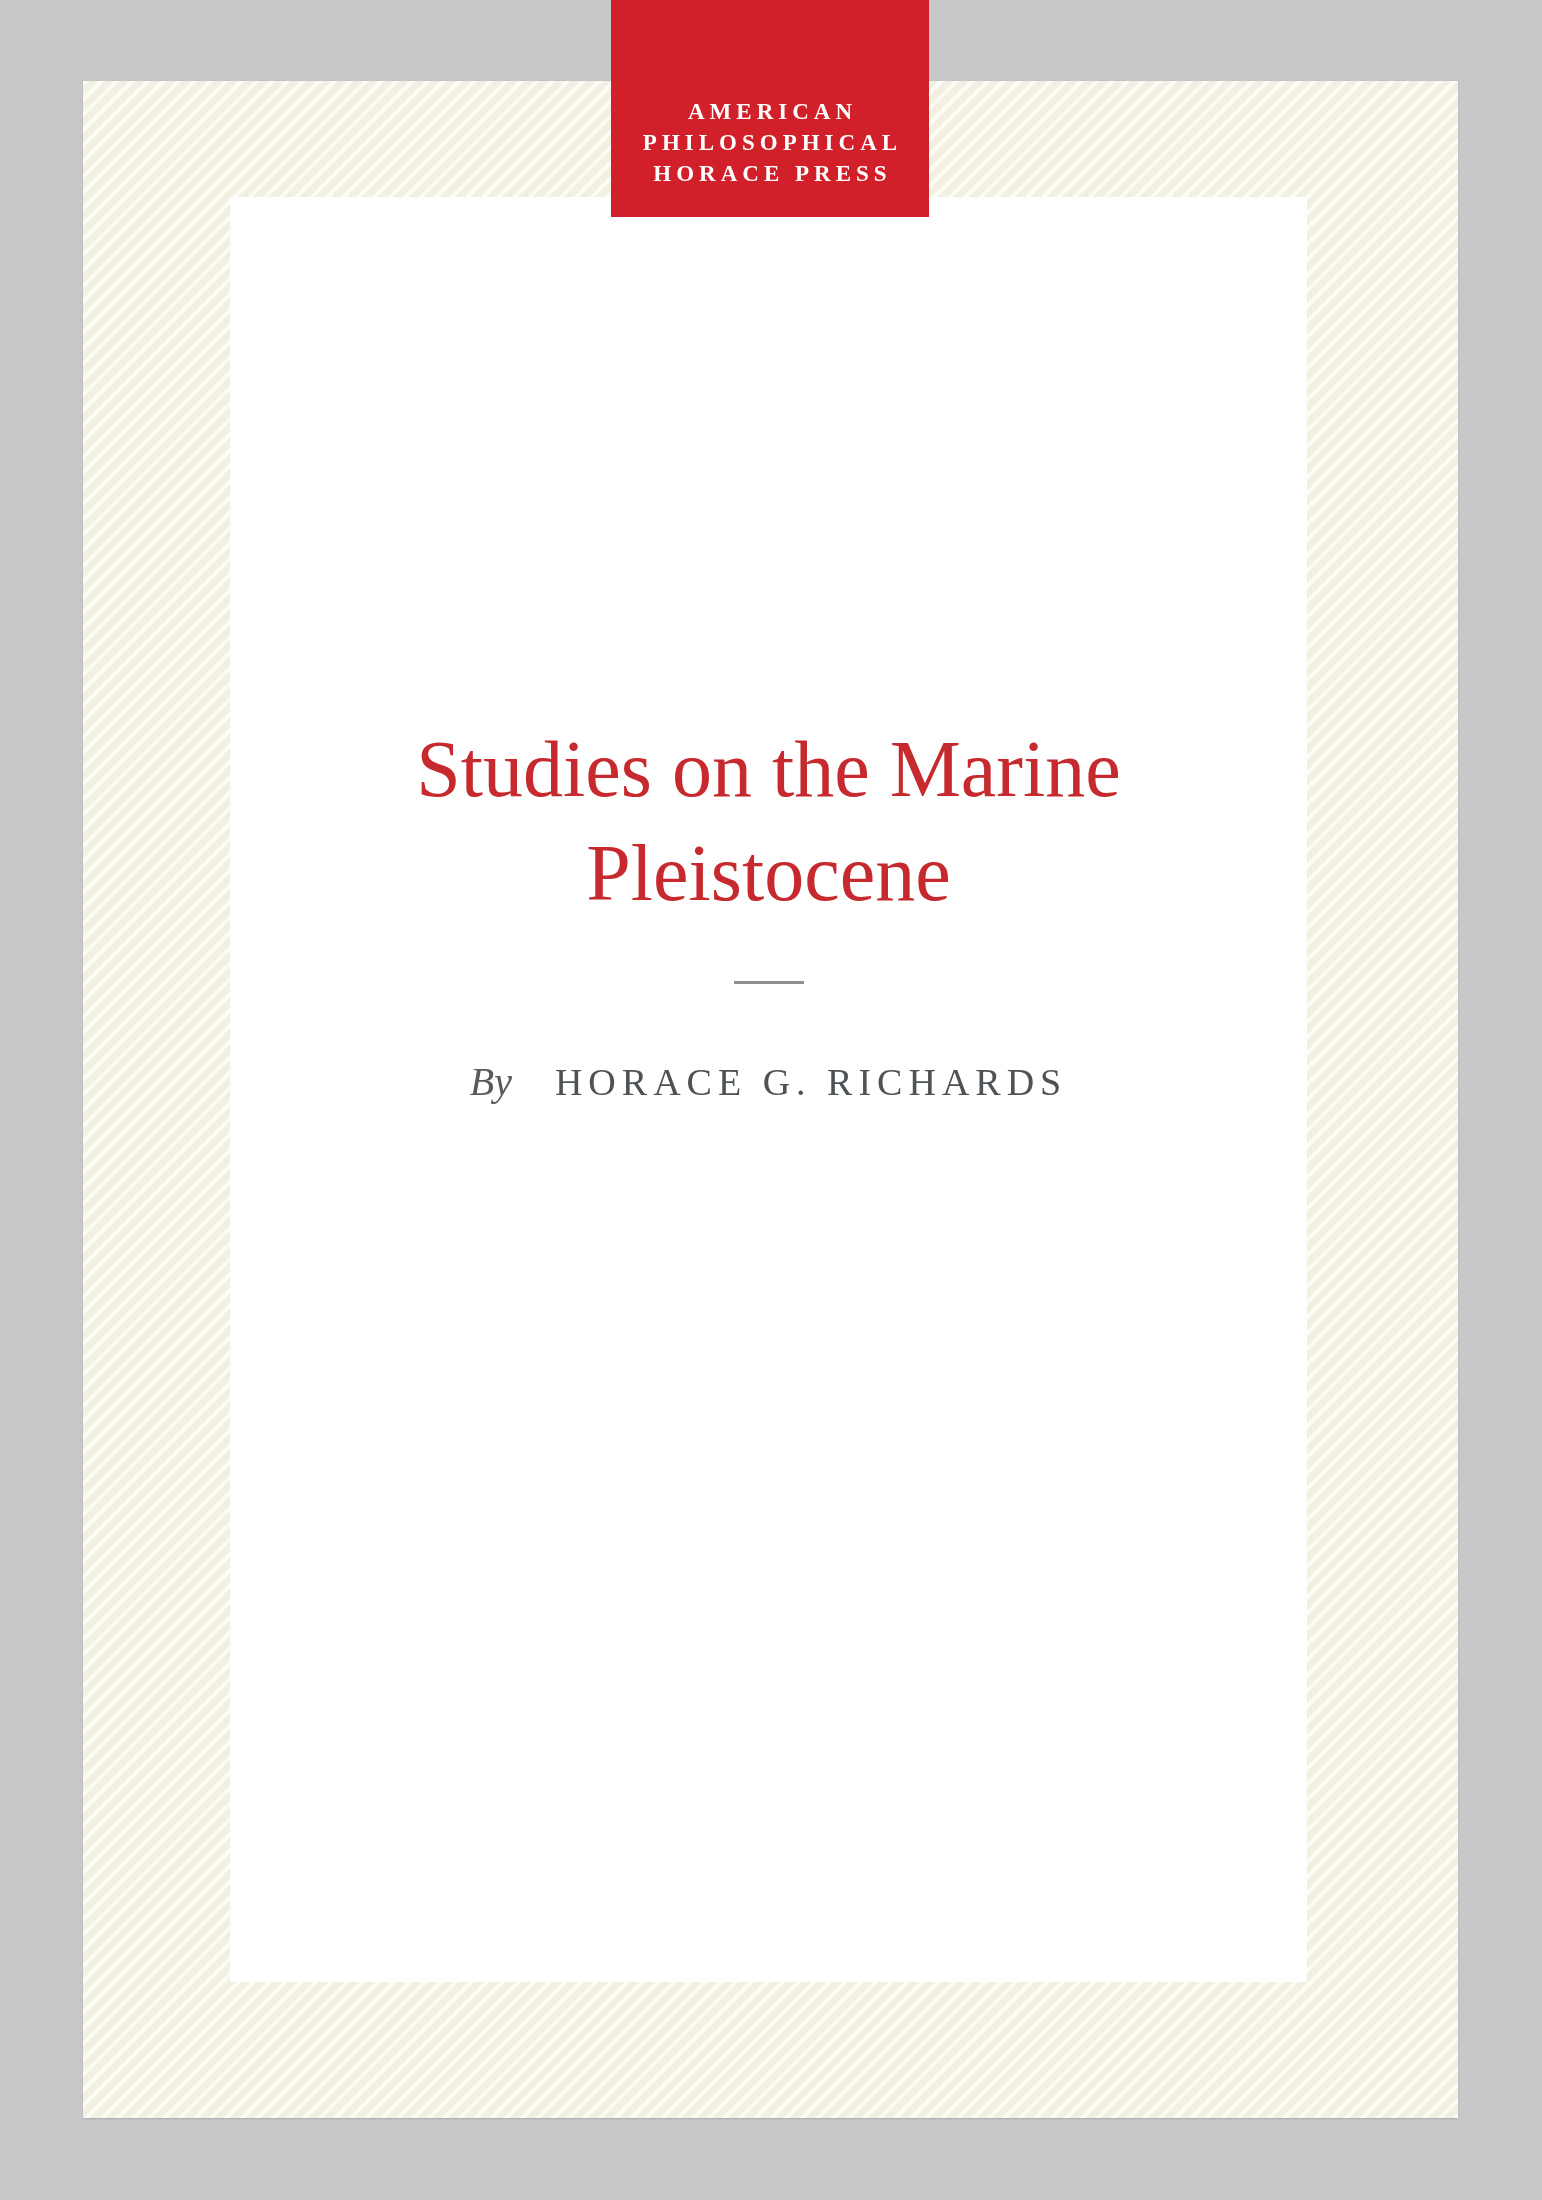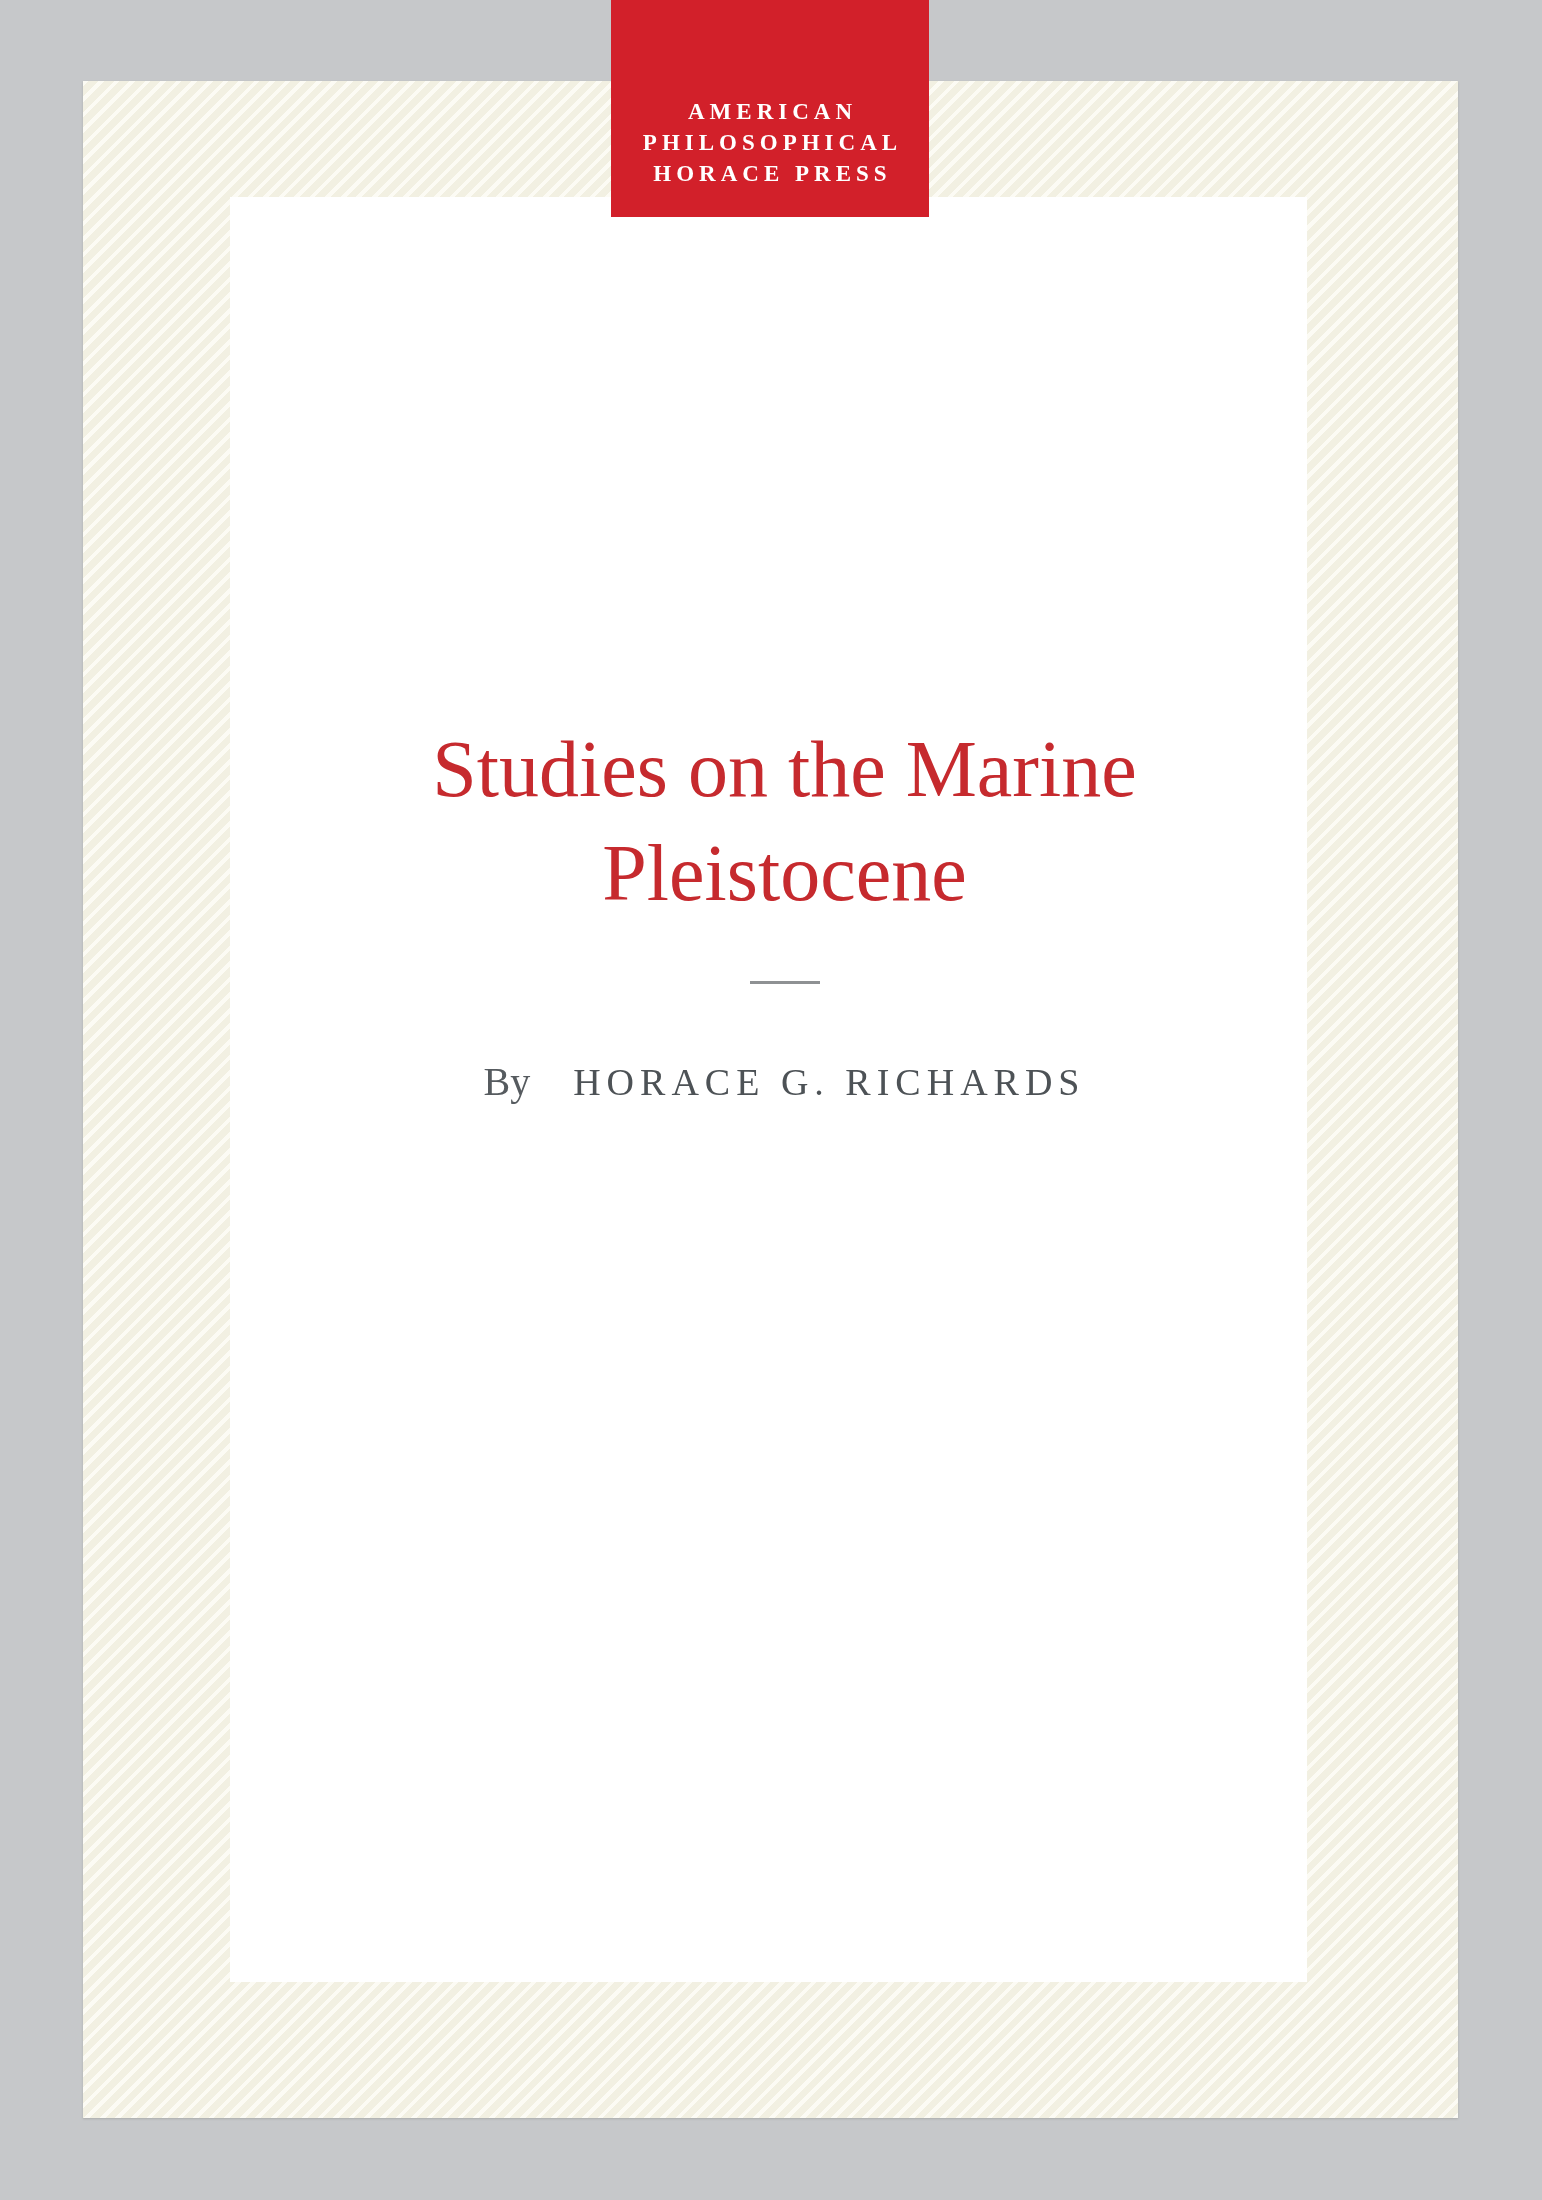--- a/index.html
+++ b/index.html
@@ -59,21 +59,21 @@
     font-size: 23px;
     line-height: 31px;
     letter-spacing: 5px;
     text-indent: 5px; 
     white-space: nowrap;
   }
 
   
   .cover-content {
     position: absolute;
-    left: 16px;
+    left: 0;
     top: 0;
     width: 100%;
     height: 100%;
     text-align: center;
   }
 
   .book-title {
     margin-top: 520px;
     color: #c62a2e;
     font-family: "Liberation Serif", serif;
@@ -100,20 +100,21 @@
     background: #8e9193;
     margin: 56px auto 0 auto;
   }
 
   .byline {
     margin-top: 74px;
     color: #4d5256;
     font-family: "Liberation Serif", serif;
   }
   .byline .byline-prefix {
+    font-style: italic;
     font-size: 40px;
     color: #565b5f;
     margin-right: 14px;
   }
   .byline .byline-author {
     font-size: 38px;
     letter-spacing: 6px;
     color: #4d5256;
     margin-left: 29px;
   }

